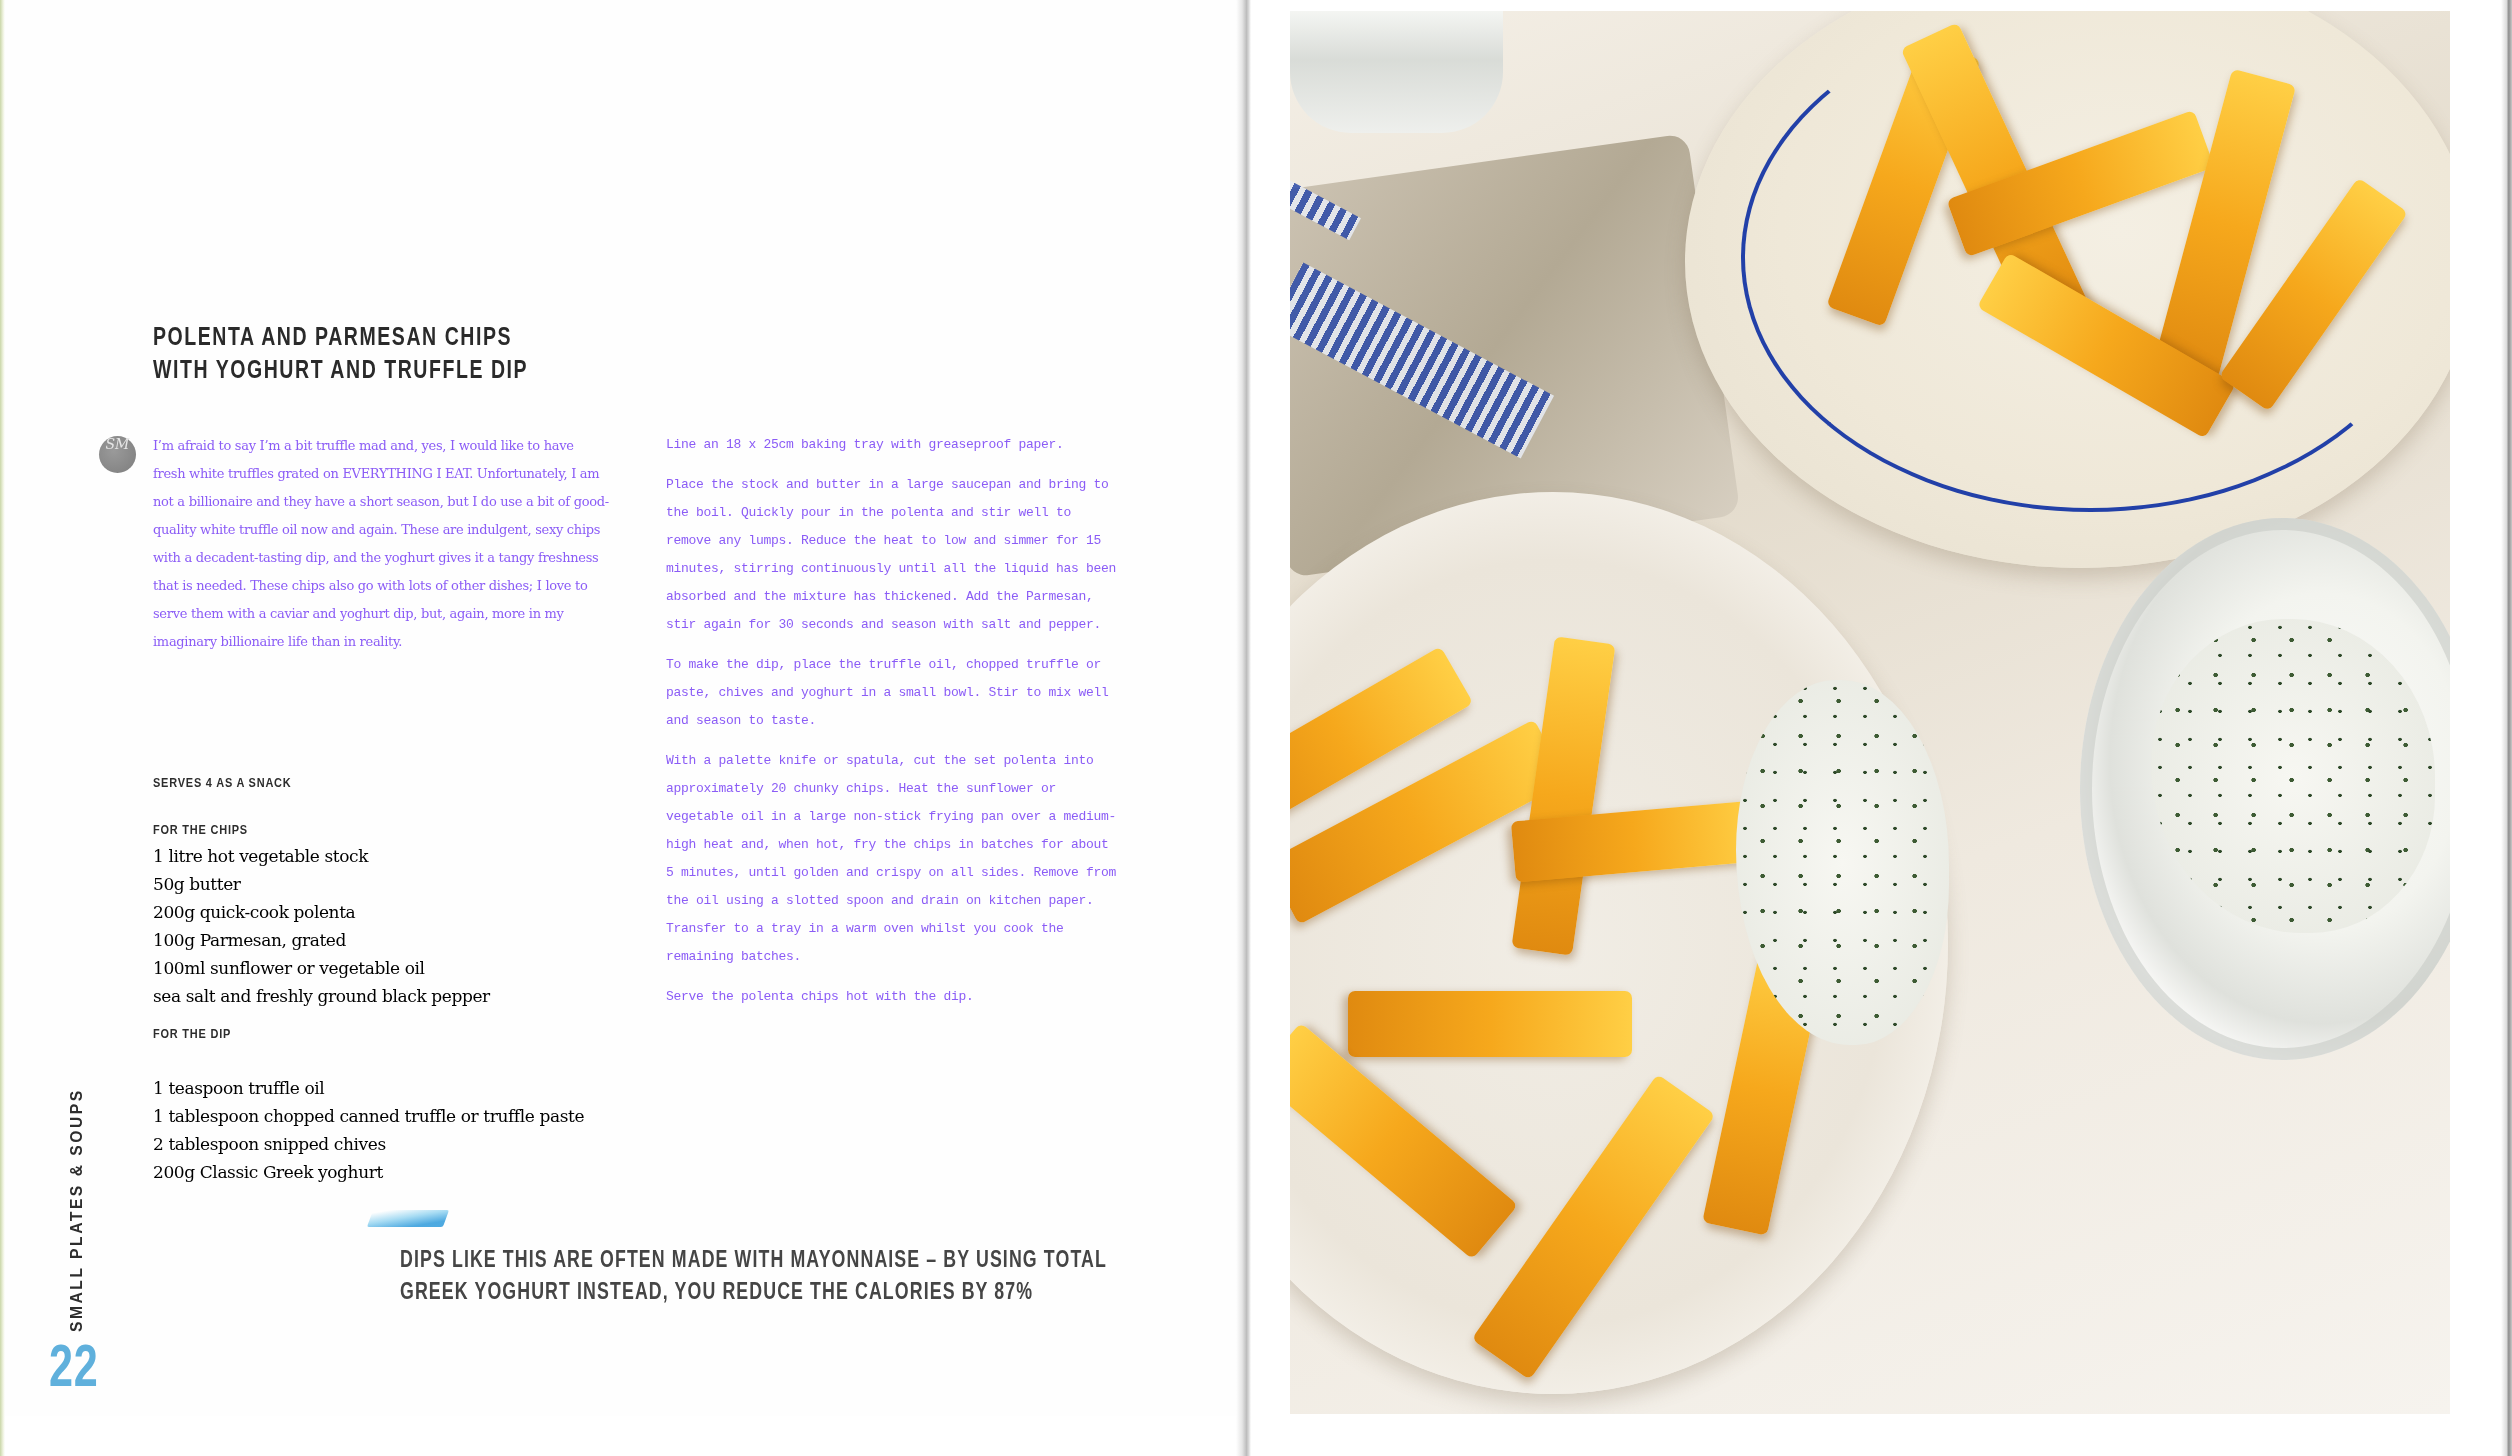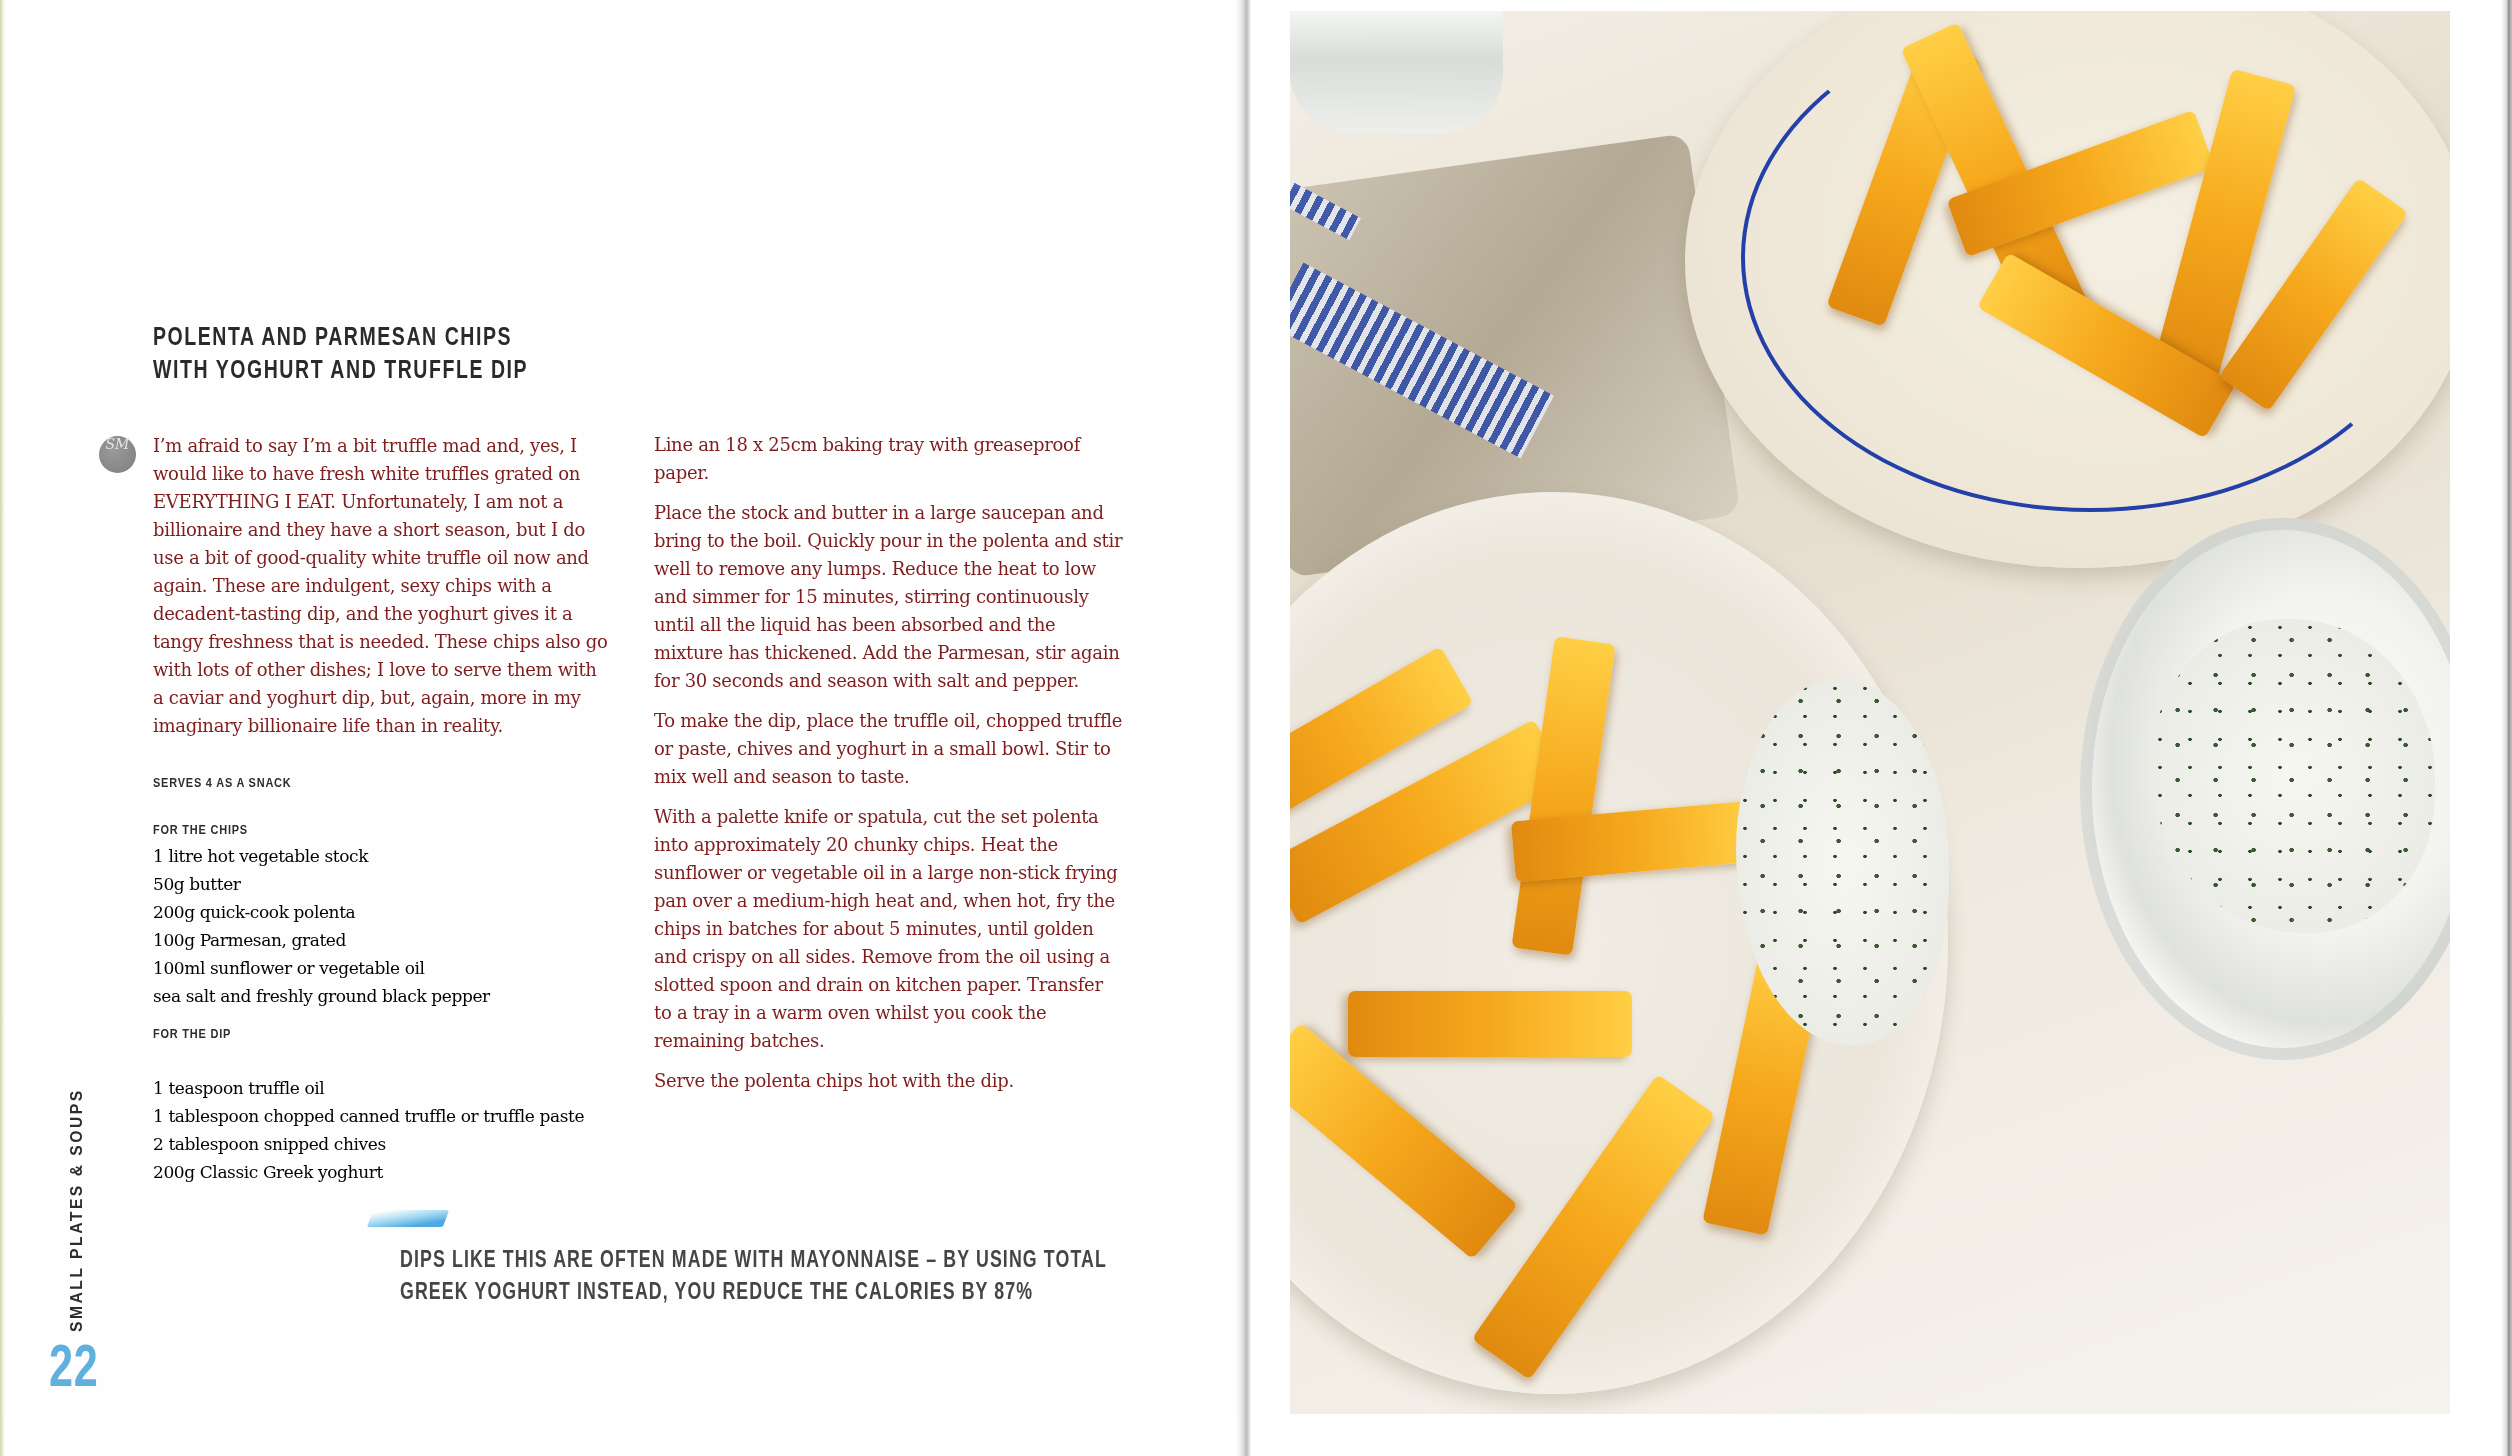--- a/index.html
+++ b/index.html
@@ -21,37 +21,37 @@
       font-family:"Liberation Sans", sans-serif; font-weight:bold;
       font-size:25px; line-height:33px; letter-spacing:2px; color:#2a2a2a;
       transform:scaleX(0.78); transform-origin:left top; text-transform:uppercase; white-space:nowrap; }
     .title span { display:block; }
 
     .author-badge { position:absolute; left:99px; top:436px; width:37px; height:37px; border-radius:50%;
       background:radial-gradient(circle at 40% 40%,#9a9a9a,#7d7d7d);
       color:#e6e6e6; font-family:"DejaVu Serif", serif; font-style:italic; font-size:14px;
       display:flex; justify-content:center; }
 
-    .body-text { font-family:"DejaVu Serif", serif; font-size:18px; line-height:28px; color:#7f1d1d;
+    .body-text { font-family:"DejaVu Serif", serif; font-size:13px; line-height:28px; color:#8b5cf6;
       letter-spacing:-0.3px; }
     .intro { position:absolute; left:153px; top:432px; width:456px; margin:0; }
 
     .label { font-family:"Liberation Sans", sans-serif; font-weight:bold; font-size:13.7px;
       letter-spacing:1px; color:#2d2d2d; text-transform:uppercase; transform:scaleX(0.8); transform-origin:left center;
       white-space:nowrap; }
     .serves { position:absolute; left:153px; top:775px; }
     .chips-head { position:absolute; left:153px; top:822px; }
     .chips-list { position:absolute; left:153px; top:842px; margin:0; padding:0; list-style:none; }
     .dip-head { position:absolute; left:153px; top:1026px; }
     .dip-list { position:absolute; left:153px; top:1074px; margin:0; padding:0; list-style:none; }
     .chips-list li, .dip-list li { font-family:"DejaVu Serif", serif; font-size:17px; line-height:28px;
       color:#000000; letter-spacing:-0.4px; white-space:nowrap; }
 
     .method { position:absolute; left:654px; top:431px; width:469px; }
-    .method p { margin:0 0 12px 0; }
+    .method p { margin:0 0 12px 12px;font-family:Liberation Mono, monospace; }
 
     .tip-accent { position:absolute; left:370px; top:1210px; width:76px; height:17px;
       background:linear-gradient(170deg,rgba(255,255,255,0) 10%,#9ed8f2 45%,#3aa0dd 80%);
       transform:skewX(-20deg); border-radius:2px; opacity:0.9; }
     .tip { position:absolute; left:400px; top:1243px; margin:0;
       font-family:"Liberation Sans", sans-serif; font-weight:bold; font-size:24px; line-height:32px;
       letter-spacing:1.5px; color:#454545; text-transform:uppercase; white-space:nowrap;
       transform:scaleX(0.74); transform-origin:left top; }
     .tip span { display:block; }
 

